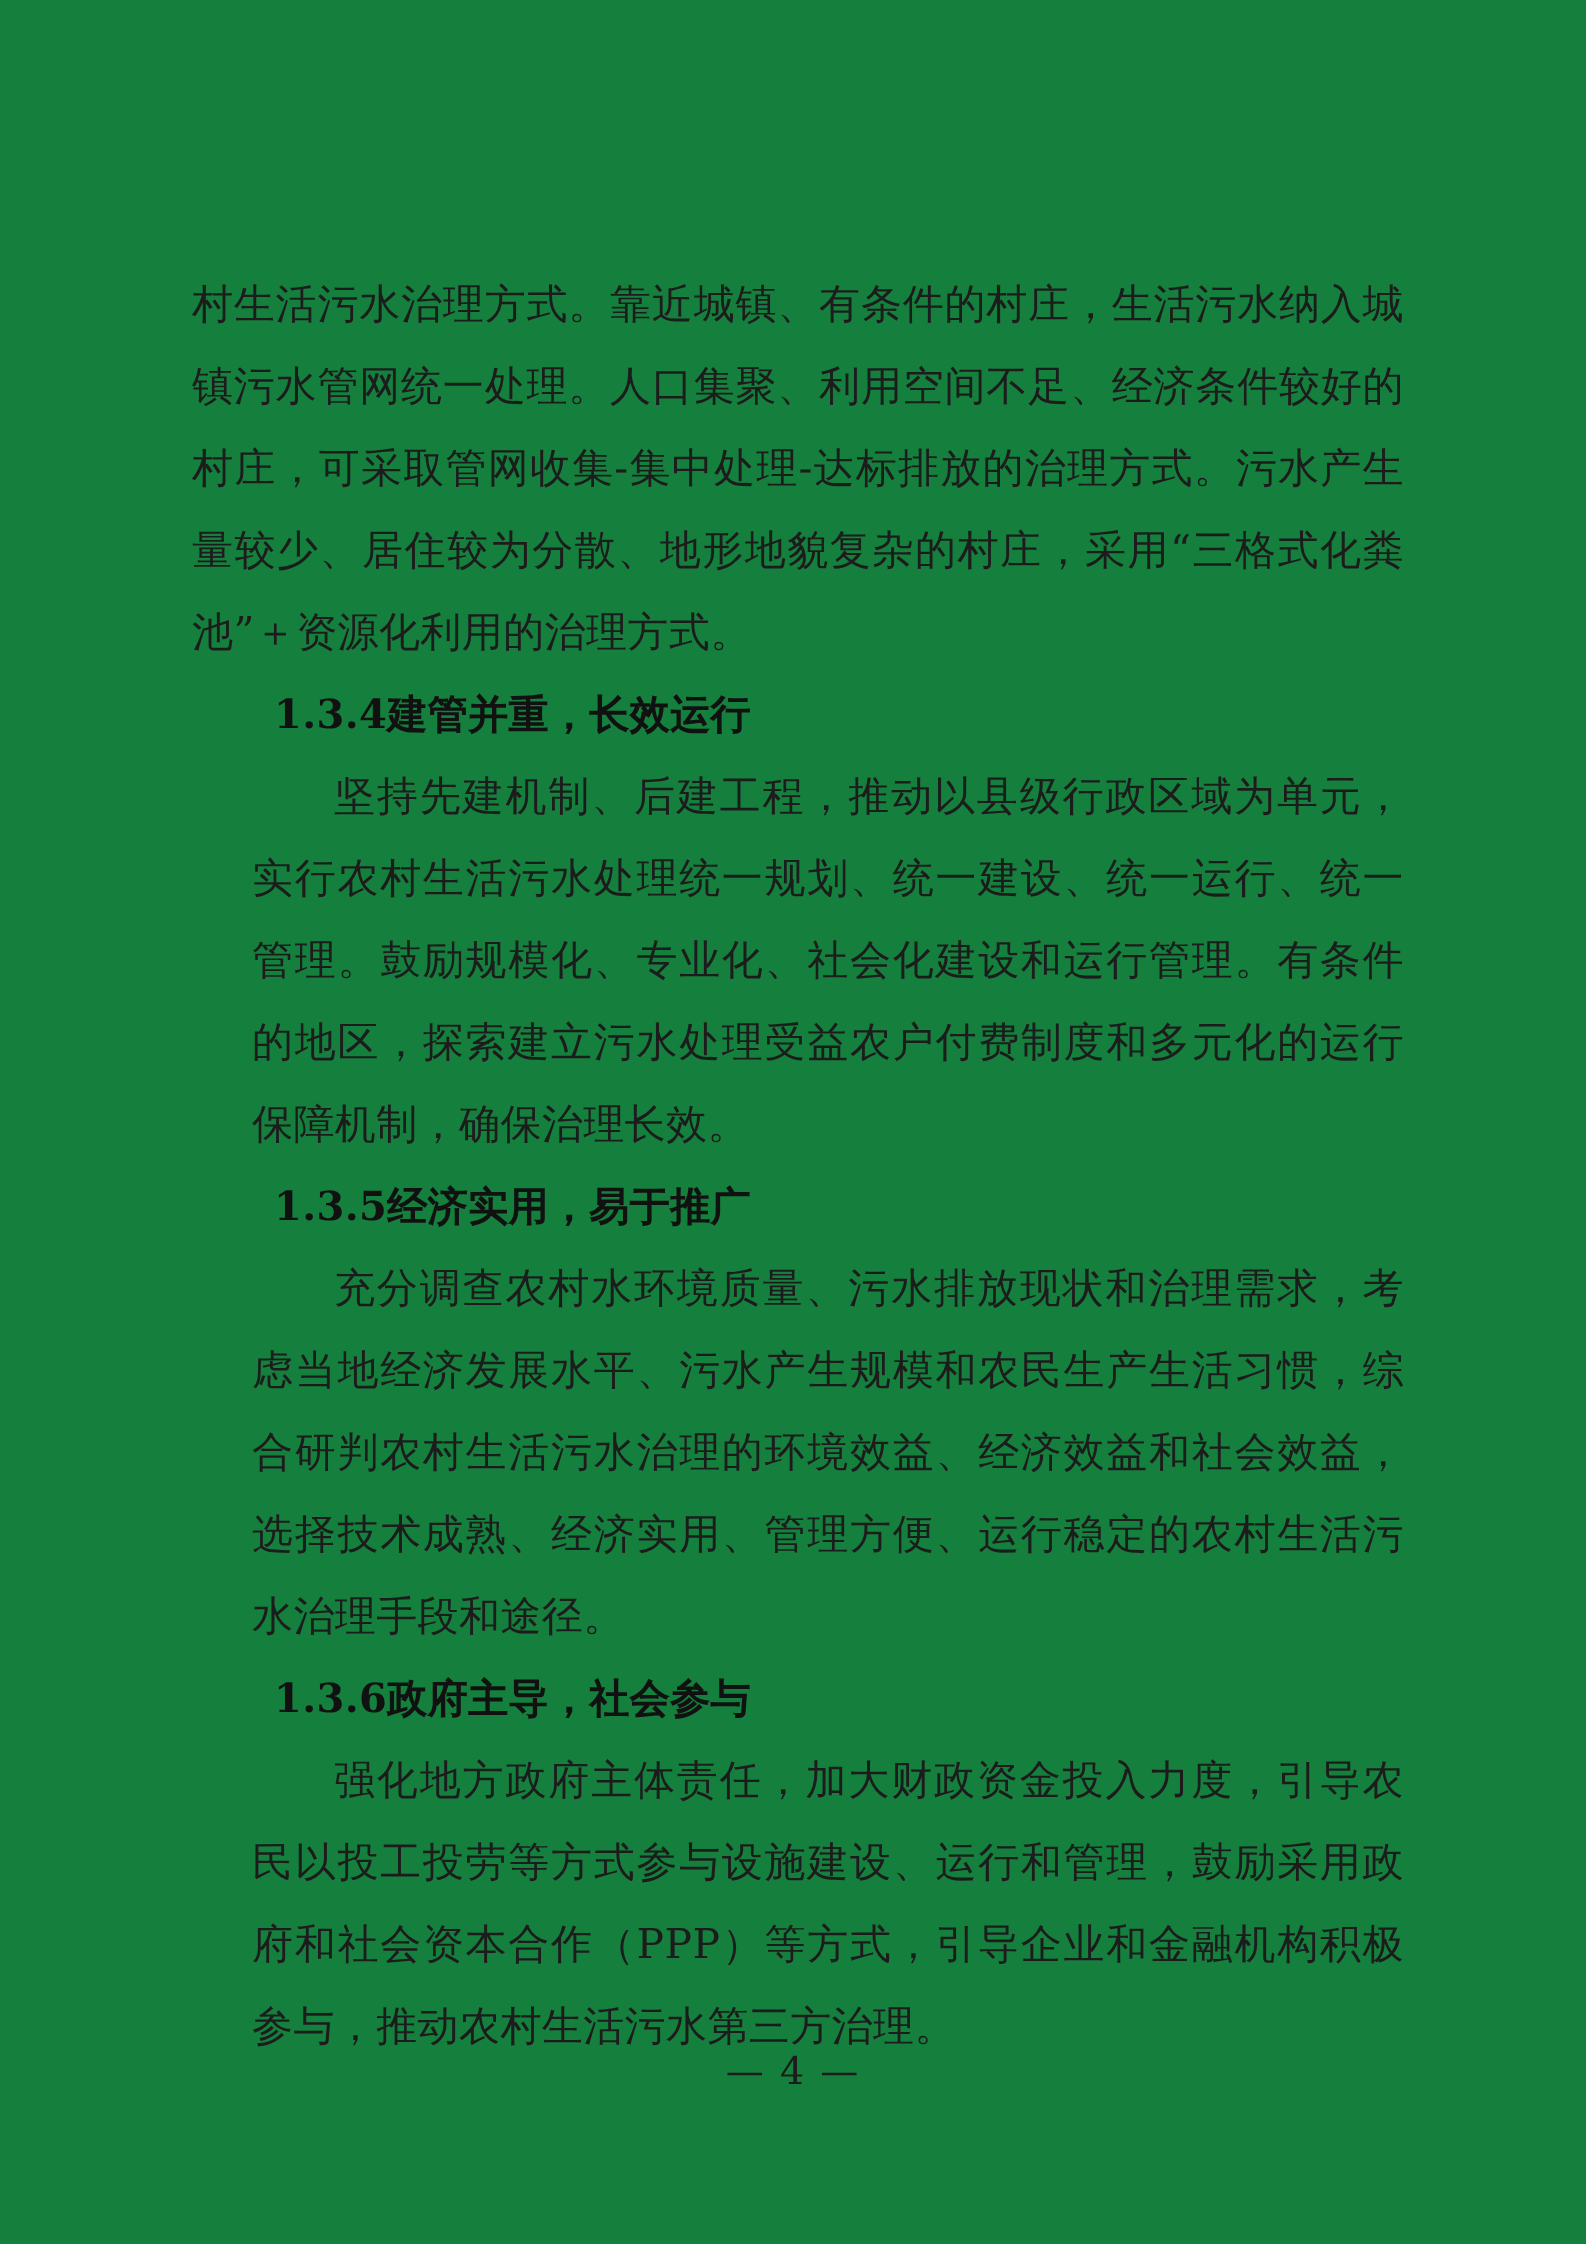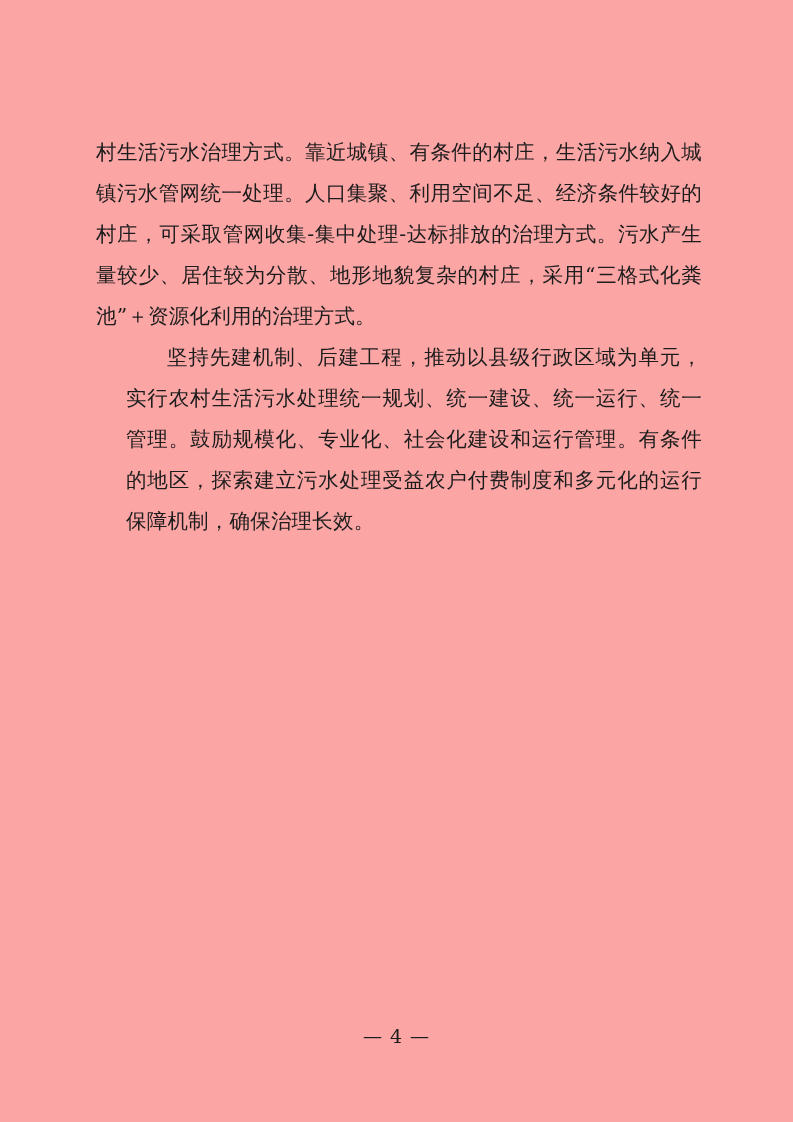--- a/index.html
+++ b/index.html
@@ -4,21 +4,21 @@
 <style>
   html, body {
     margin: 0;
     padding: 0;
     background: #f0f0f0;
   }
   .page {
     position: relative;
     width: 793px;
     height: 1122px;
-    background: #fca5a5;
+    background: #15803d;
     margin: 0 auto;
     overflow: hidden;
     font-family: "DejaVu Serif", "Liberation Serif", serif;
     color: #1a1a1a;
   }
   .content {
     position: absolute;
     left: 96px;
     top: 132px;
     width: 606px;
@@ -64,21 +64,30 @@
 <body>
 
 <div class="page">
   <div class="content">
 
     <div class="block">
       <p class="body-text">村生活污水治理方式。靠近城镇、有条件的村庄，生活污水纳入城镇污水管网统一处理。人口集聚、利用空间不足、经济条件较好的村庄，可采取管网收集-集中处理-达标排放的治理方式。污水产生量较少、居住较为分散、地形地貌复杂的村庄，采用“三格式化粪池”＋资源化利用的治理方式。</p>
     </div>
 
     <div class="block">
+      <h3 class="heading">1.3.4建管并重，长效运行</h3>
       <p class="body-text indent">坚持先建机制、后建工程，推动以县级行政区域为单元，实行农村生活污水处理统一规划、统一建设、统一运行、统一管理。鼓励规模化、专业化、社会化建设和运行管理。有条件的地区，探索建立污水处理受益农户付费制度和多元化的运行保障机制，确保治理长效。</p>
     </div>
 
+    <div class="block">
+      <h3 class="heading">1.3.5经济实用，易于推广</h3>
+      <p class="body-text indent">充分调查农村水环境质量、污水排放现状和治理需求，考虑当地经济发展水平、污水产生规模和农民生产生活习惯，综合研判农村生活污水治理的环境效益、经济效益和社会效益，选择技术成熟、经济实用、管理方便、运行稳定的农村生活污水治理手段和途径。</p>
+    </div>
 
+    <div class="block">
+      <h3 class="heading">1.3.6政府主导，社会参与</h3>
+      <p class="body-text indent">强化地方政府主体责任，加大财政资金投入力度，引导农民以投工投劳等方式参与设施建设、运行和管理，鼓励采用政府和社会资本合作（PPP）等方式，引导企业和金融机构积极参与，推动农村生活污水第三方治理。</p>
+    </div>
 
   </div>
 
   <div class="page-number">— 4 —</div>
 </div>
 
 </body></html>

